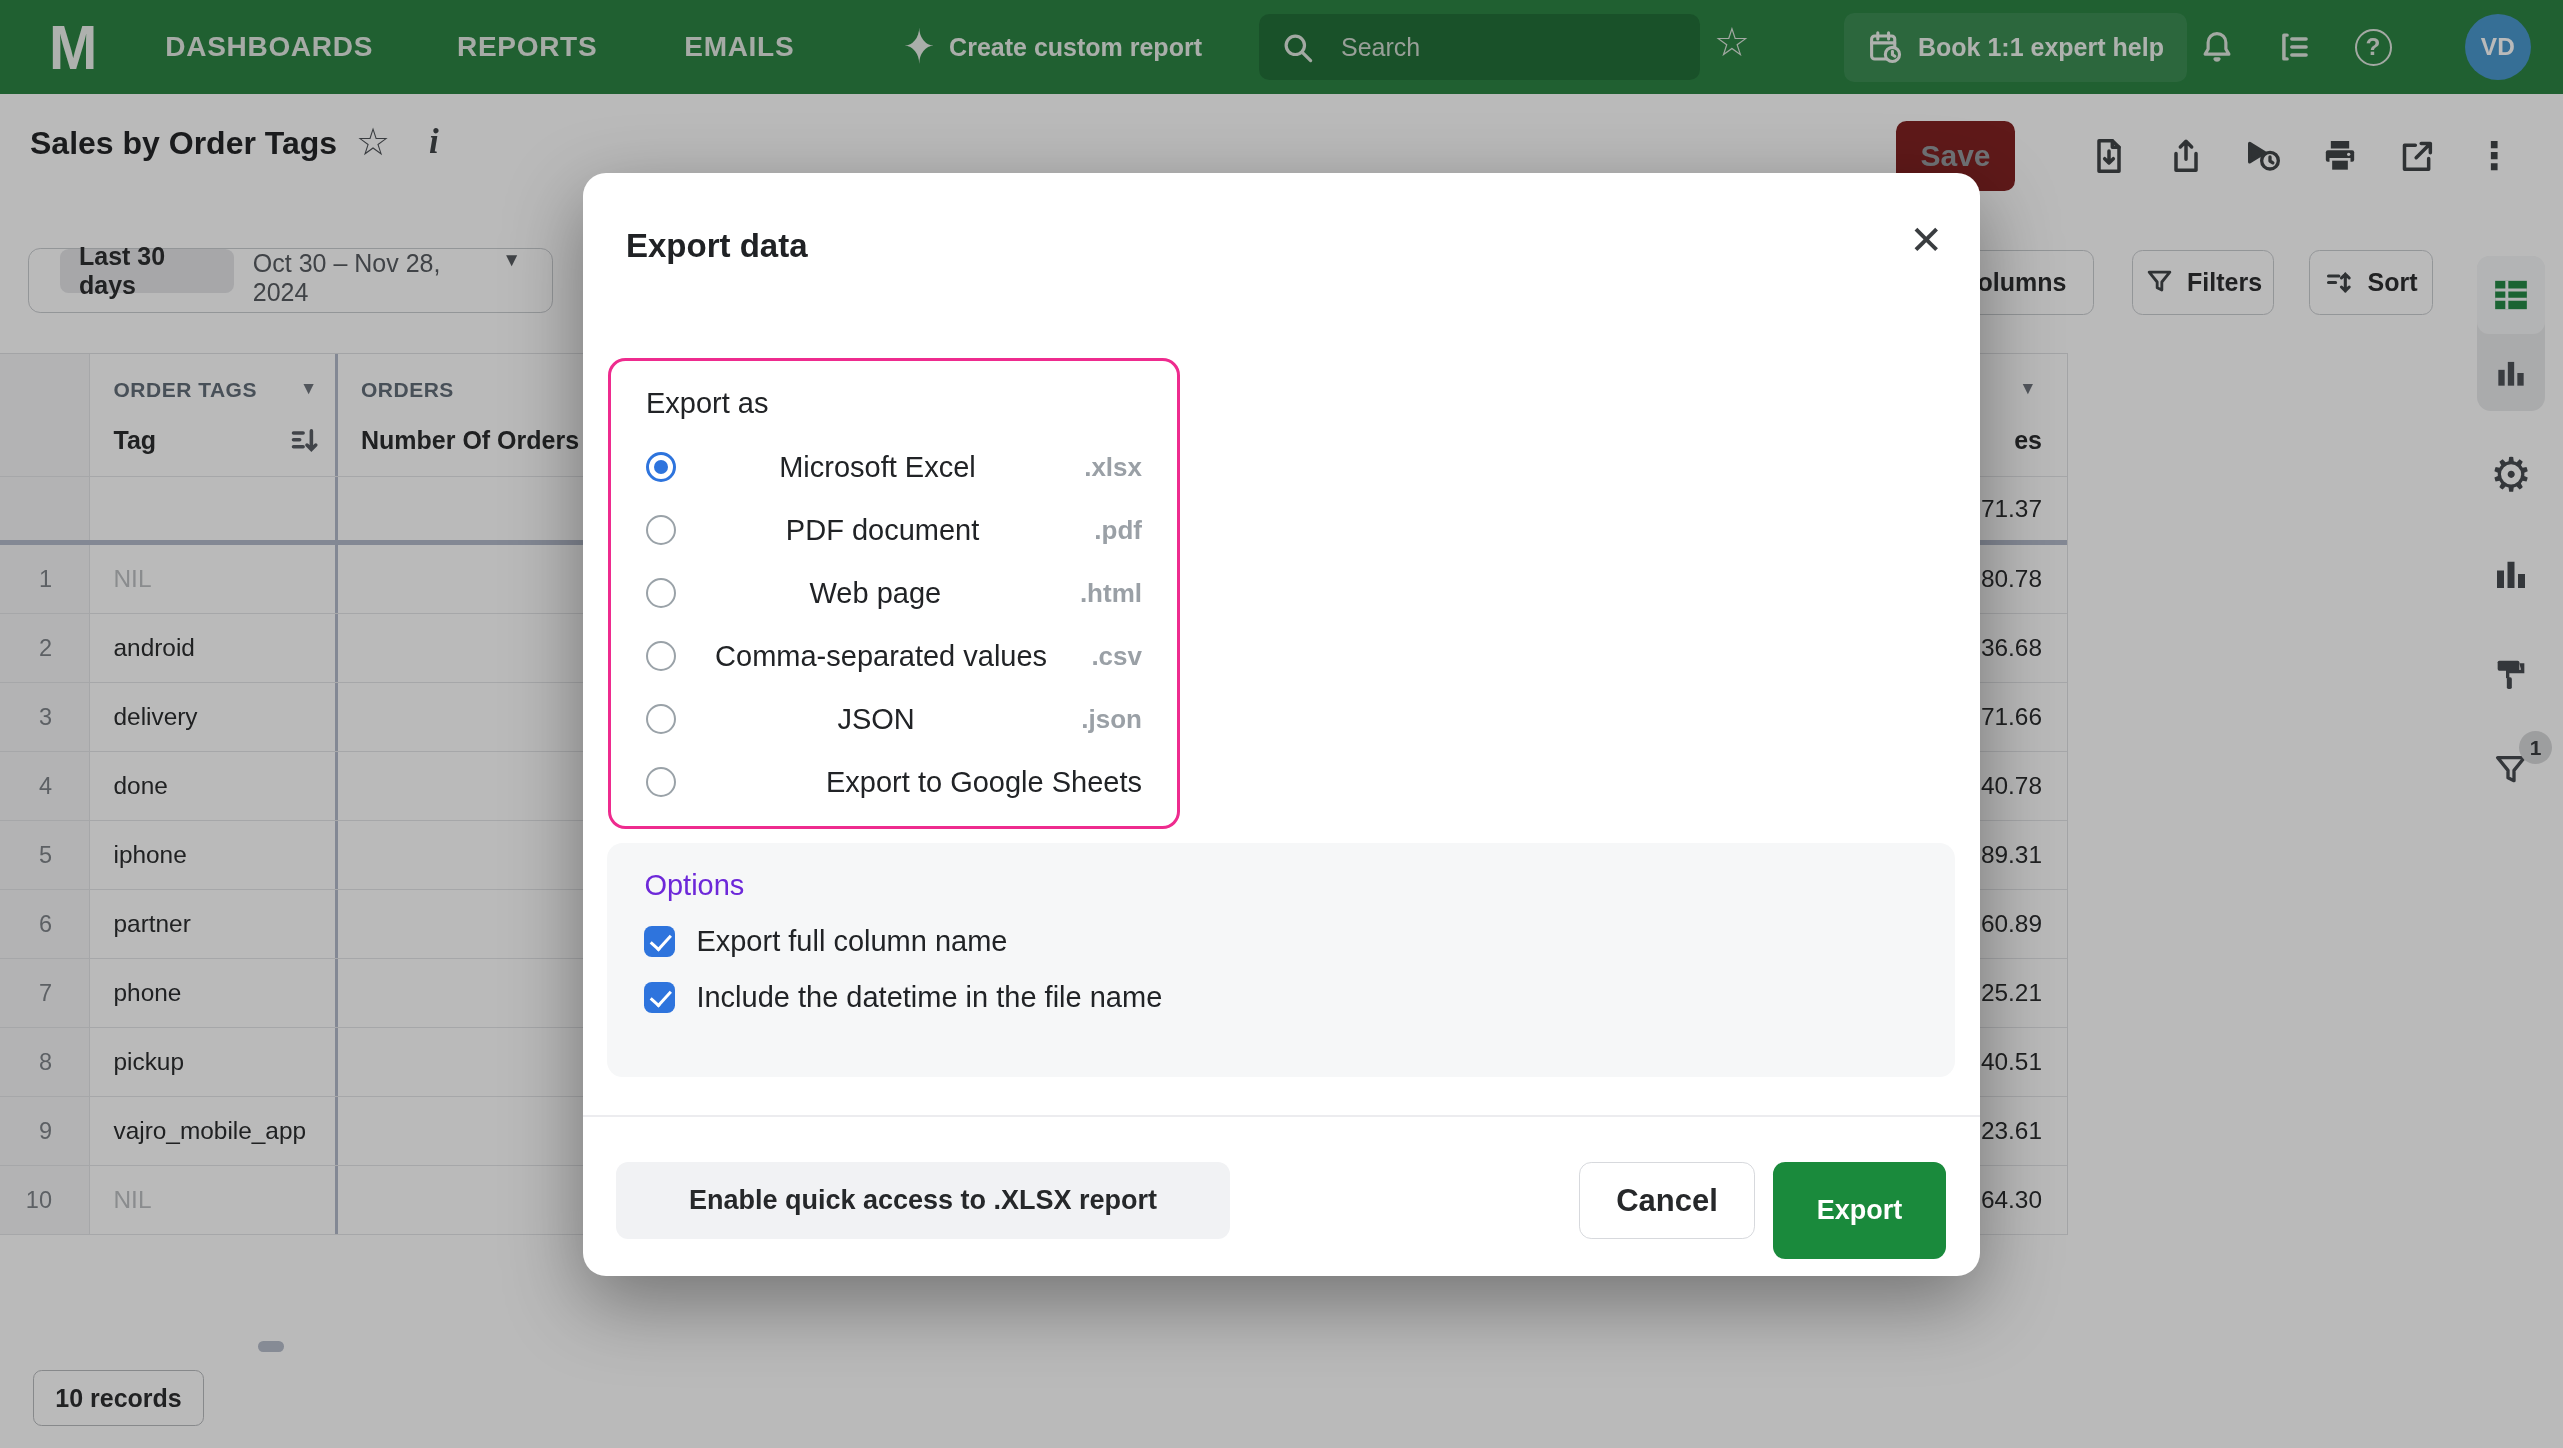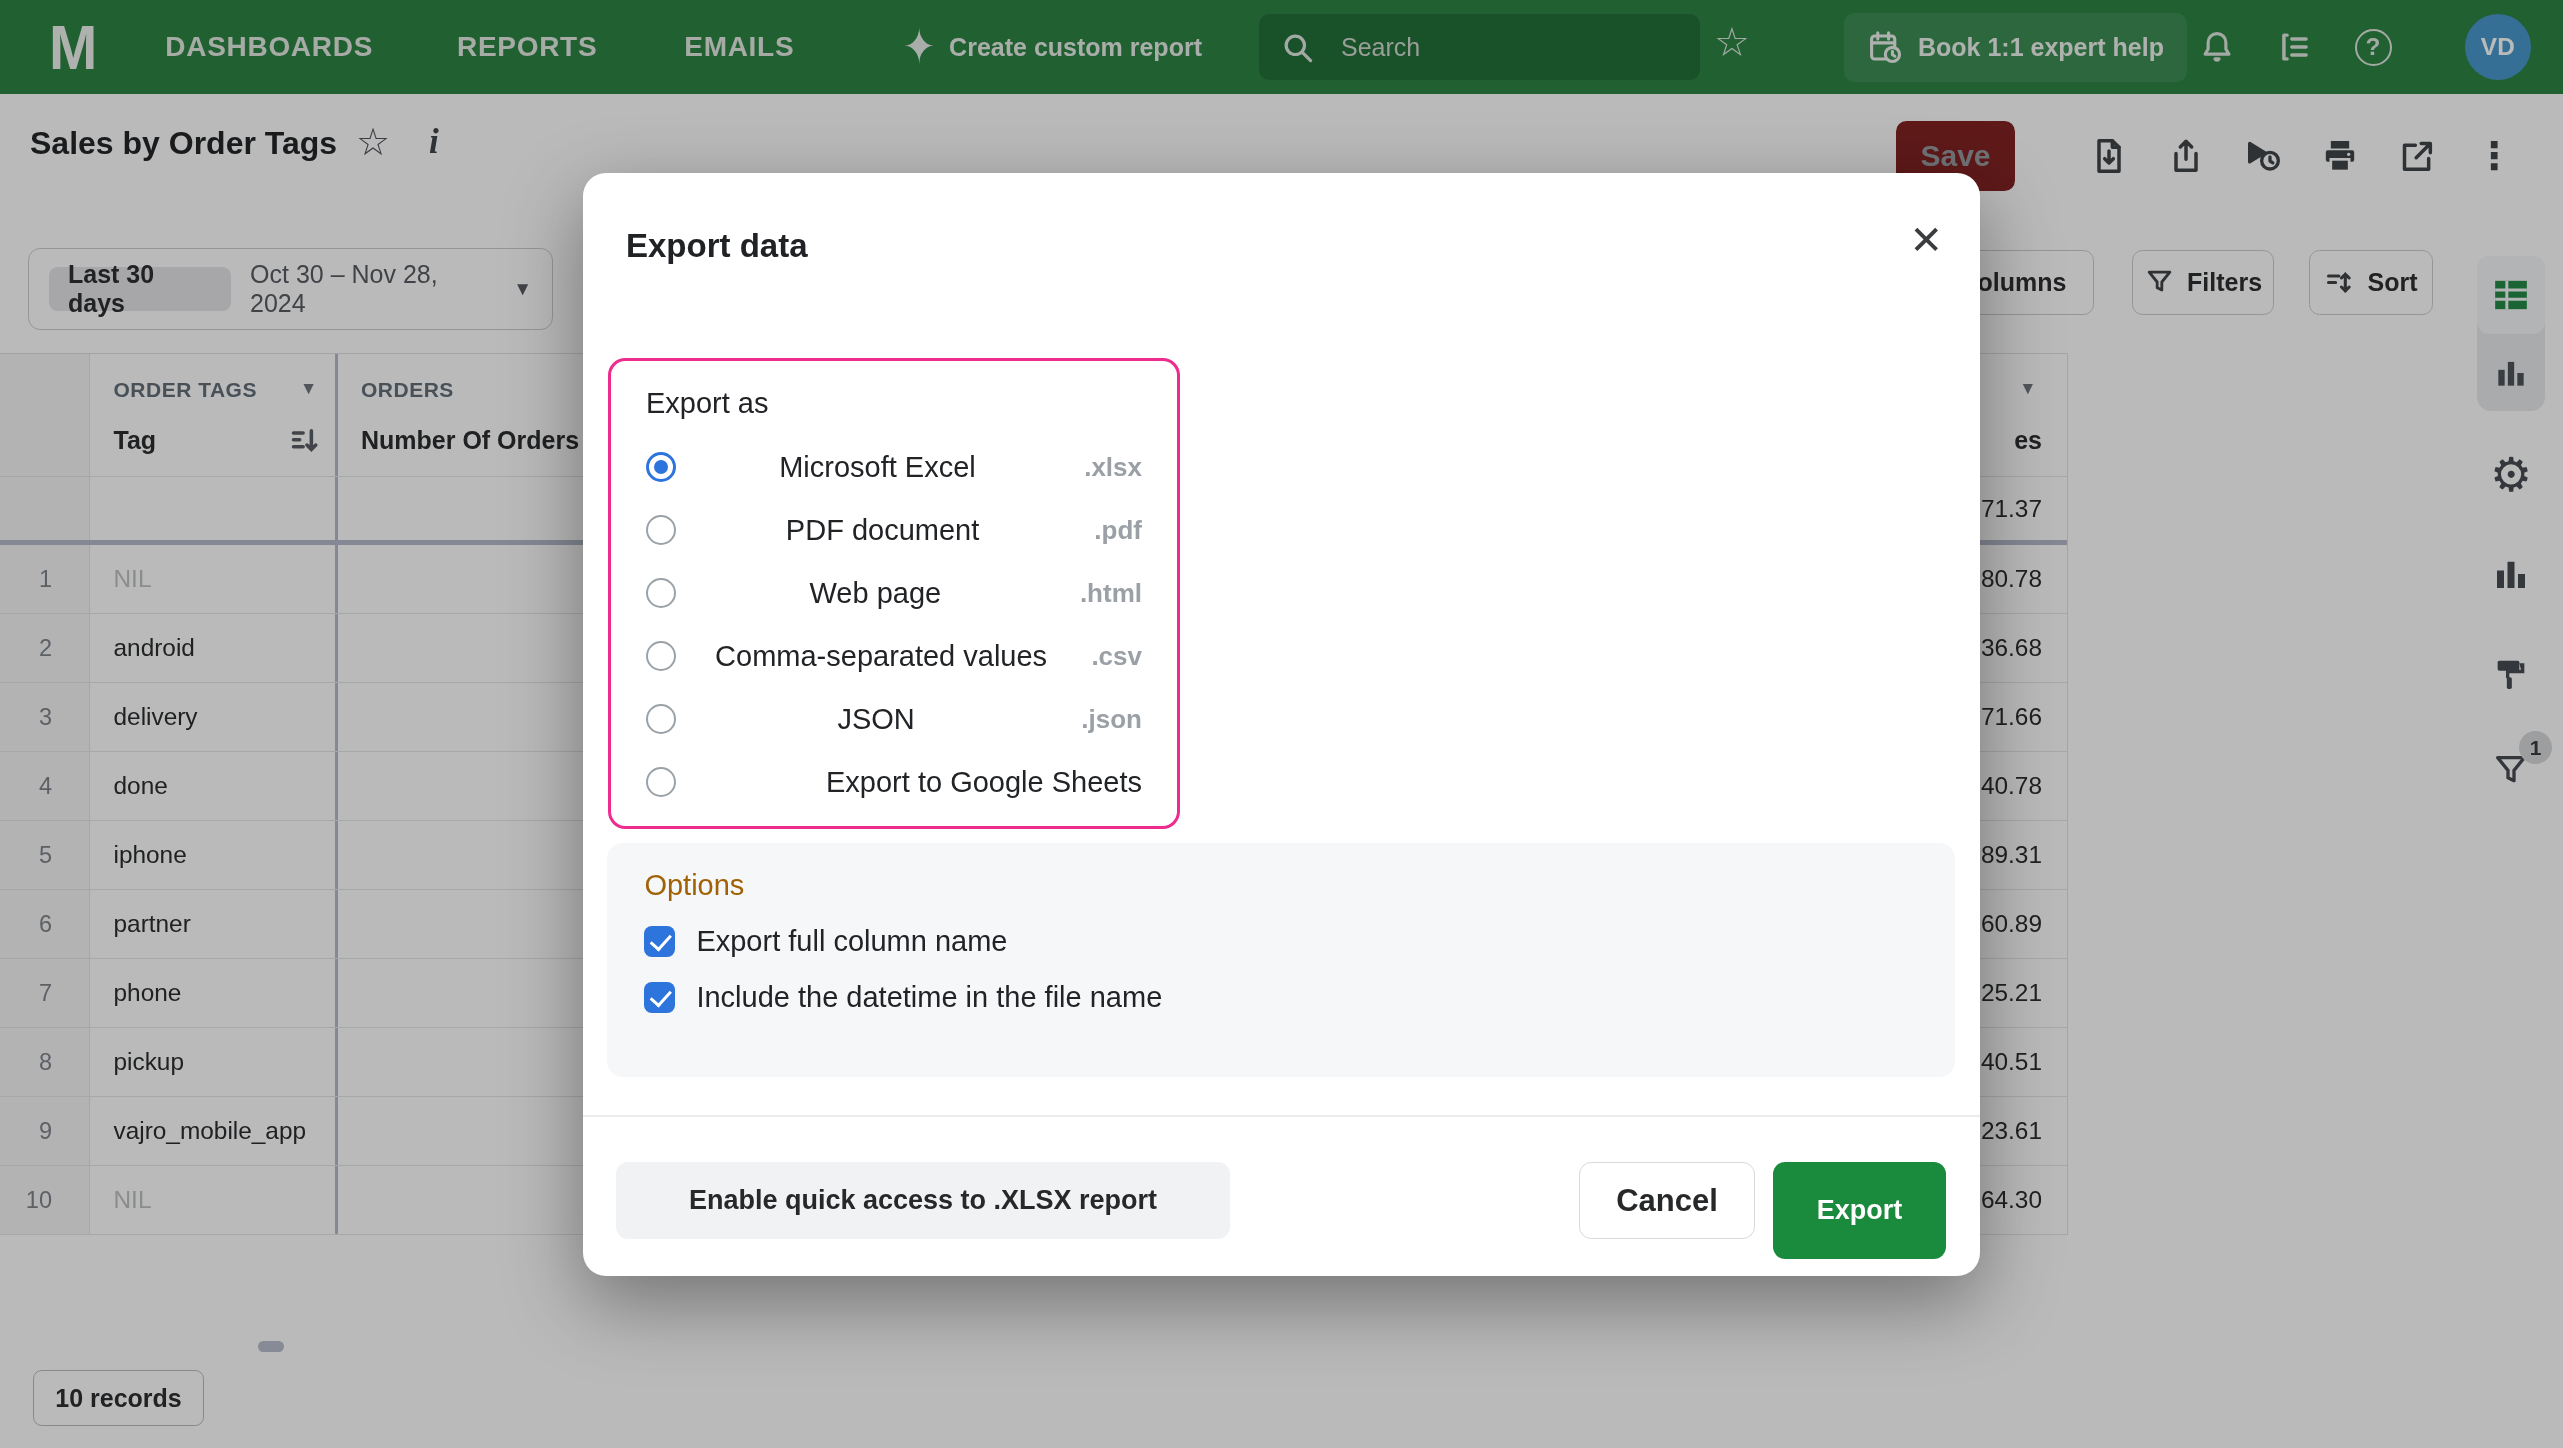--- a/index.html
+++ b/index.html
@@ -32,21 +32,21 @@
   .titlebar{position:absolute;left:0;top:94px;width:2563px;height:105px;background:#fff;}
   .page-title{position:absolute;left:30px;top:31px;font-size:32px;font-weight:700;color:#1e2022;}
   .title-star{position:absolute;left:356px;top:26px;font-size:38px;color:#4a4e53;cursor:pointer;}
   .title-info{position:absolute;left:429px;top:28px;font-family:"Liberation Serif","DejaVu Serif",serif;font-style:italic;font-size:35px;font-weight:700;color:#3c4043;cursor:pointer;}
   .save-btn{position:absolute;left:1896px;top:27px;width:119px;height:70px;background:#7f1d1d;border-radius:10.5px;color:#979ba0;font-size:30px;font-weight:600;display:flex;align-items:center;justify-content:center;cursor:pointer;}
   .tool-icons{position:absolute;left:2088px;top:27px;height:70px;display:flex;align-items:center;gap:35px;color:#3c4043;}
   .tool-icon{width:42px;height:42px;display:flex;align-items:center;justify-content:center;cursor:pointer;}
   .kebab{font-size:38px;font-weight:700;color:#3c4043;}
 
   
-  .range-box{position:absolute;left:28px;top:248px;width:525px;height:82px;border:1.7px solid #c9ccd0;border-radius:12.2px;display:flex;align-items:center;padding:0 20px;cursor:pointer;background:#fff;}
+  .range-box{position:absolute;left:28px;top:248px;width:525px;height:65px;border:1.7px solid #c9ccd0;border-radius:12.2px;display:flex;padding:0 31px;cursor:pointer;background:#fff;}
   .range-chip{background:#e4e5e8;border-radius:8.7px;height:44px;display:flex;align-items:center;padding:0 19px;font-size:25px;font-weight:600;color:#28292b;}
   .range-value{margin-left:19px;font-size:25px;color:#54585d;}
   .range-caret{margin-left:23px;font-size:19px;color:#54585d;}
   .bar-btn{position:absolute;top:250px;height:65px;border:1.7px solid #c9ccd0;border-radius:10.5px;background:#fff;display:flex;align-items:center;justify-content:center;gap:12.2px;font-size:25px;font-weight:600;color:#28292b;cursor:pointer;}
   .btn-columns{left:1932px;width:162px;}
   .btn-filters{left:2132px;width:142px;}
   .btn-sort{left:2309px;width:124px;}
 
   
   .rail-cluster{position:absolute;left:2477px;top:256px;width:68px;height:155px;background:#e9eaec;border-radius:14px;}
@@ -85,21 +85,21 @@
   .pink-box{position:absolute;left:25px;top:185px;width:572px;height:471px;border:3.5px solid var(--highlight_pink);border-radius:17.4px;padding:26px 35px 0 35px;}
   .exp-head{font-size:29px;color:#212326;}
   .radio-list{margin-top:15.7px;}
   .radio-row{height:63px;display:flex;align-items:center;gap:11px;cursor:pointer;justify-content:space-between;}
   .radio{width:30px;height:30px;border-radius:50%;border:2.6px solid #9aa2a8;flex:none;position:relative;background:#fff;}
   .radio.sel{border:3.5px solid var(--accent_blue);}
   .radio.sel::after{content:"";position:absolute;left:50%;top:50%;width:14px;height:14px;margin:-7px 0 0 -7px;border-radius:50%;background:var(--accent_blue);}
   .r-label{font-size:29px;color:#212326;}
   .r-ext{font-size:26px;font-weight:600;color:#9aa0a6;margin-left:5.2px;}
   .options-panel{position:absolute;left:24.4px;top:670px;width:1348px;height:234px;background:#f6f7f8;border-radius:15.7px;padding:26px 37px;}
-  .opt-head{font-size:29px;color:#a16207;}
+  .opt-head{font-size:29px;color:#6d28d9;}
   .check-row{display:flex;align-items:center;gap:21px;margin-top:23px;cursor:pointer;}
   .checkbox{width:31px;height:31px;border-radius:7.8px;background:var(--accent_blue);flex:none;position:relative;}
   .checkbox::after{content:"";position:absolute;left:10.5px;top:4.4px;width:8.7px;height:16.6px;border:solid #fff;border-width:0 3.5px 3.5px 0;transform:rotate(42deg);}
   .cb-label{font-size:29px;color:#212326;}
   .m-divider{position:absolute;left:0;top:942px;width:100%;height:1.7px;background:#ececef;}
   .quick-btn{position:absolute;left:33px;top:989px;width:614px;height:77px;background:#f1f2f4;border-radius:12.2px;display:flex;align-items:center;justify-content:center;font-size:27px;font-weight:600;color:#26282a;cursor:pointer;}
   .cancel-btn{position:absolute;left:996px;top:989px;width:176px;height:77px;background:#fff;border:1.7px solid #d7d9dd;border-radius:12.2px;display:flex;align-items:center;justify-content:center;font-size:31px;font-weight:600;color:#26282a;cursor:pointer;}
   .export-btn{position:absolute;left:1190px;top:989px;width:173px;height:97px;background:var(--button_green);border-radius:12.2px;display:flex;align-items:center;justify-content:center;font-size:27px;font-weight:600;color:#fff;cursor:pointer;}
 
   svg{display:block;}

